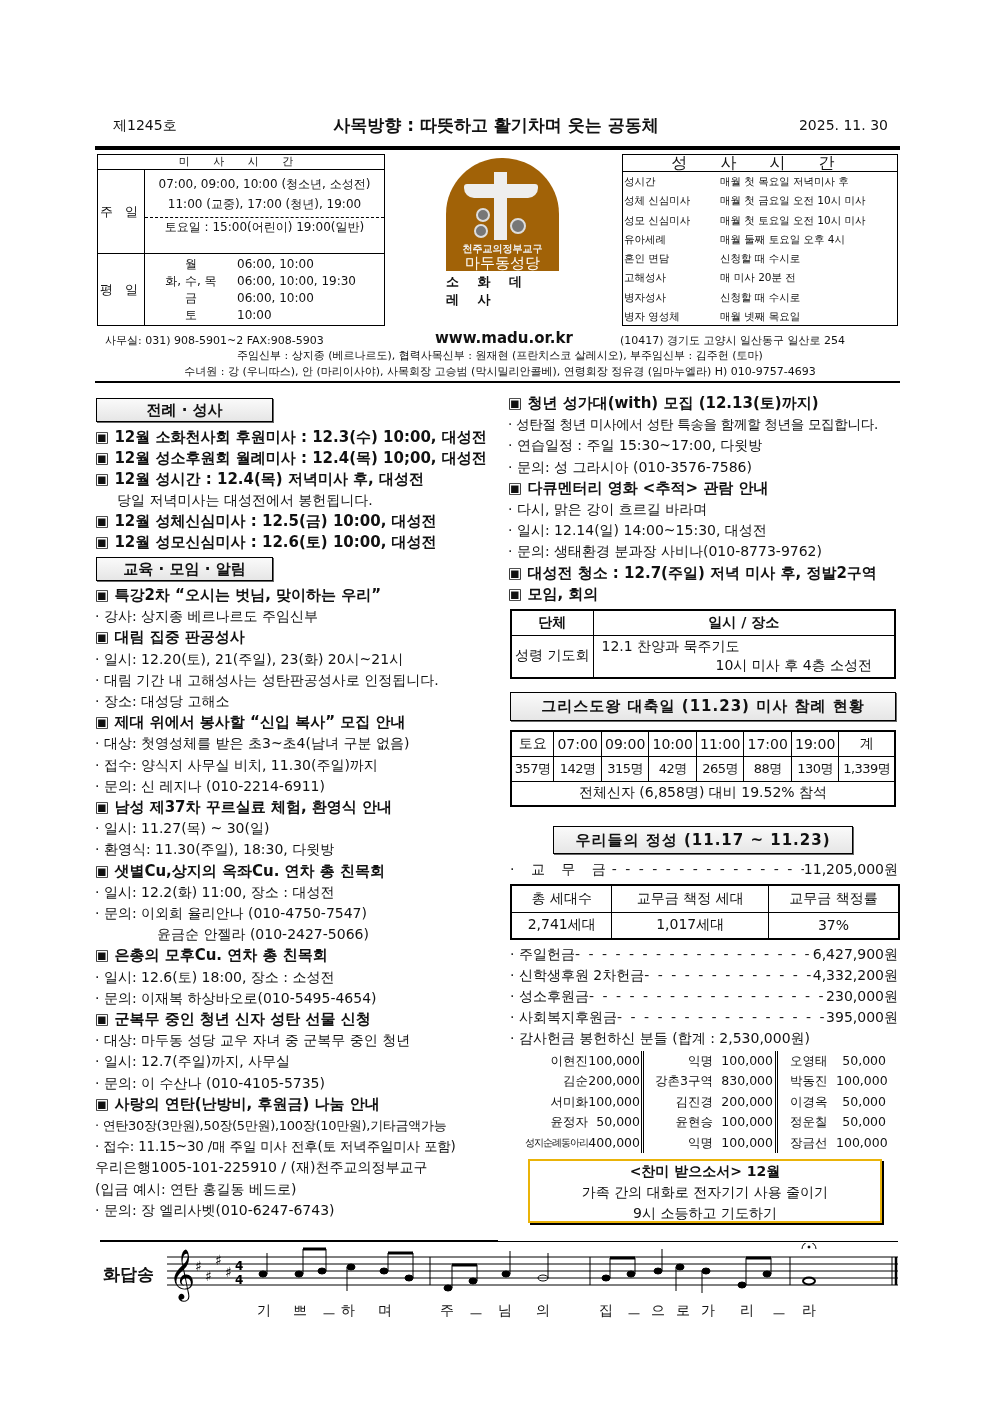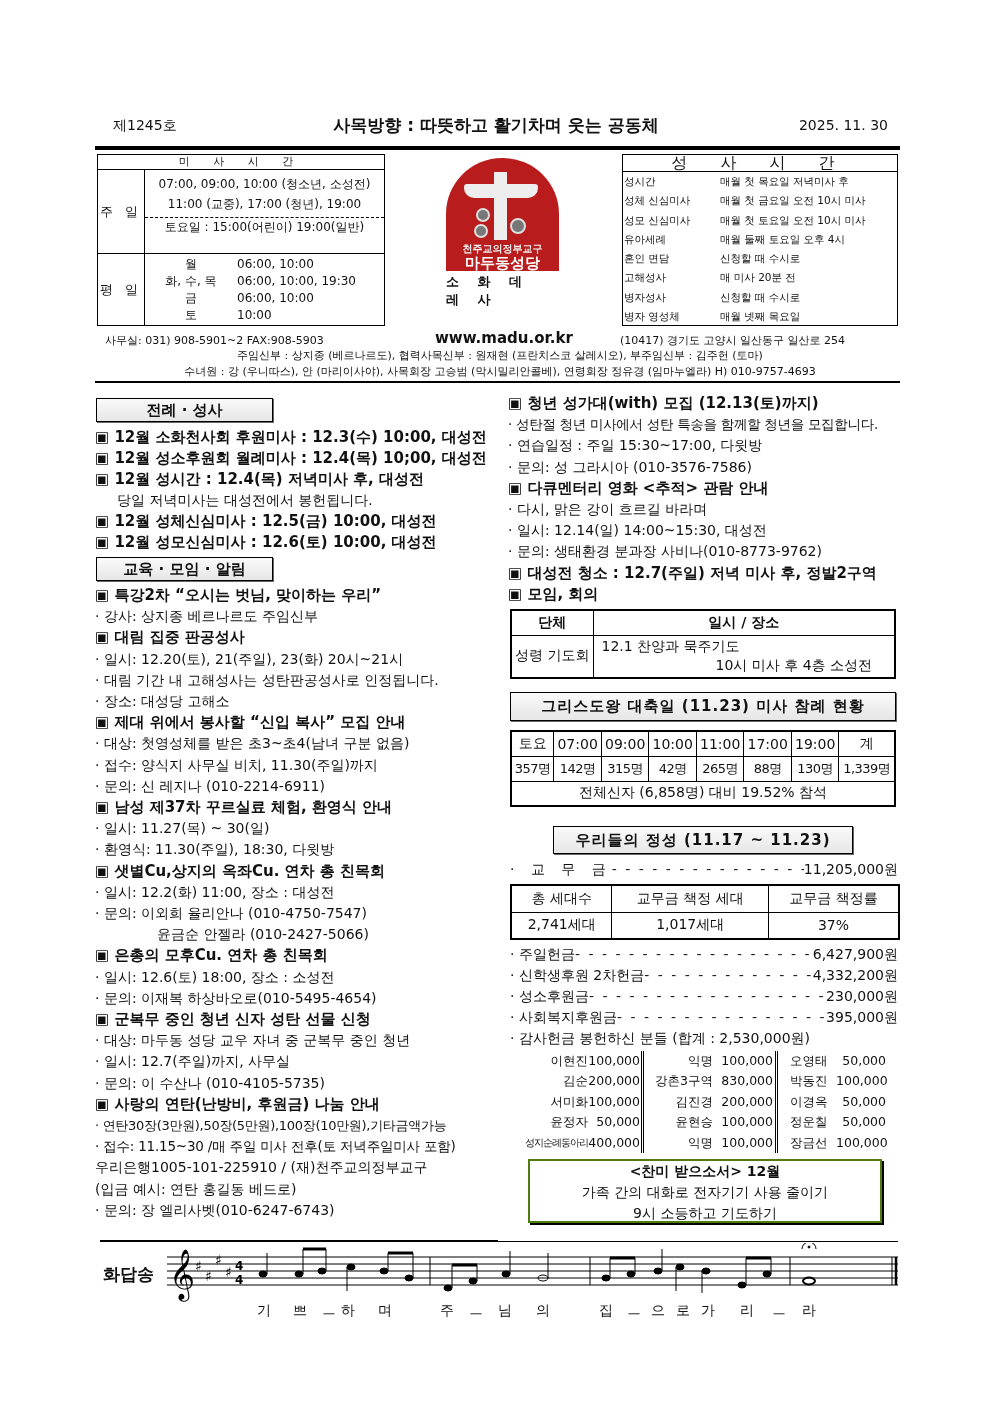--- a/index.html
+++ b/index.html
@@ -23,26 +23,26 @@
   .mass-sun { height: 84px; }
   .mass-wk { height: 71px; }
   .mass-cell { flex: 1; }
   .mass-sun .line1 { text-align: center; padding-top: 4px; line-height: 20px; }
   .mass-sun .sat { border-top: 1px dashed #000; text-align: center; line-height: 19px; margin-top: 3px; }
   .wk-line { display: flex; line-height: 17px; }
   .wk-line .d { width: 92px; text-align: center; }
   .wk-line .t { flex: 1; }
 
   
-  .logo { left: 446px; top: 158px; width: 113px; height: 113px; background: #b91c1c; border-radius: 56px 56px 0 0; overflow: hidden; }
+  .logo { left: 446px; top: 158px; width: 113px; height: 113px; background: #a16207; border-radius: 56px 56px 0 0; overflow: hidden; }
   .logo .cross-v { position: absolute; left: 48px; top: 14px; width: 13px; height: 68px; background: #eee; }
   .logo .cross-h { position: absolute; left: 18px; top: 26px; width: 74px; height: 14px; background: #eee; border-radius: 3px 3px 10px 10px; }
   .logo .rose { position: absolute; width: 14px; height: 14px; border-radius: 50%; border: 2px solid #ddd; background: #777; }
   .logo .t1 { position: absolute; left: 0; width: 113px; top: 84px; text-align: center; color: #eee; font-size: 10px; font-weight: bold; }
-  .logo .t2 { position: absolute; left: 0; width: 113px; top: 96px; text-align: center; color: #fff; font-size: 15px; font-weight: bold; }
+  .logo .t2 { position: absolute; left: 0; width: 113px; top: 96px; text-align: center; color: #fff; font-size: 15px; font-weight: normal; }
   .logo-sub { left: 446px; top: 273px; width: 113px; text-align: left; font-size: 13px; font-weight: bold; letter-spacing: 7px; }
 
   
   .sac-box { left: 622px; top: 154px; width: 276px; height: 172px; border: 1px solid #000; font-size: 10.5px; }
   .sac-head { height: 17px; border-bottom: 1px solid #000; text-align: center; font-size: 16px; letter-spacing: 14px; line-height: 16px; }
   .sac-row { display: flex; height: 19.3px; line-height: 19px; }
   .sac-row .k { width: 97px; padding-left: 1px; }
   .sac-row .v { flex: 1; }
 
   
@@ -79,21 +79,21 @@
   .offer .lbl { flex: none; }
   .offer .dash { flex: 1; overflow: hidden; letter-spacing: 2px; color: #222; }
   .offer .amt { flex: none; }
 
   .donors { font-size: 12.5px; line-height: 20.4px; }
   .donor-col { position: absolute; top: 0; }
   .donor-row { display: flex; }
   .donor-row .n { text-align: right; }
   .donor-row .a { text-align: right; }
 
-  .pledge { border: 2px solid #4d7c0f; text-align: center; font-size: 14px; line-height: 21px; box-shadow: 2px 2px 0 #000; }
+  .pledge { border: 2px solid #eab308; text-align: center; font-size: 14px; line-height: 21px; box-shadow: 2px 2px 0 #000; }
 
   
   .music-rule-a { left: 100px; top: 1240px; width: 398px; height: 2px; background: #000; }
   .music-rule-b { left: 498px; top: 1241px; width: 400px; height: 1px; background: #000; }
   .psalm-label { left: 103px; top: 1263px; font-size: 17px; font-weight: bold; }
   .lyrics { top: 1302px; font-size: 14px; }
 </style>
 </head>
 <body>
 

